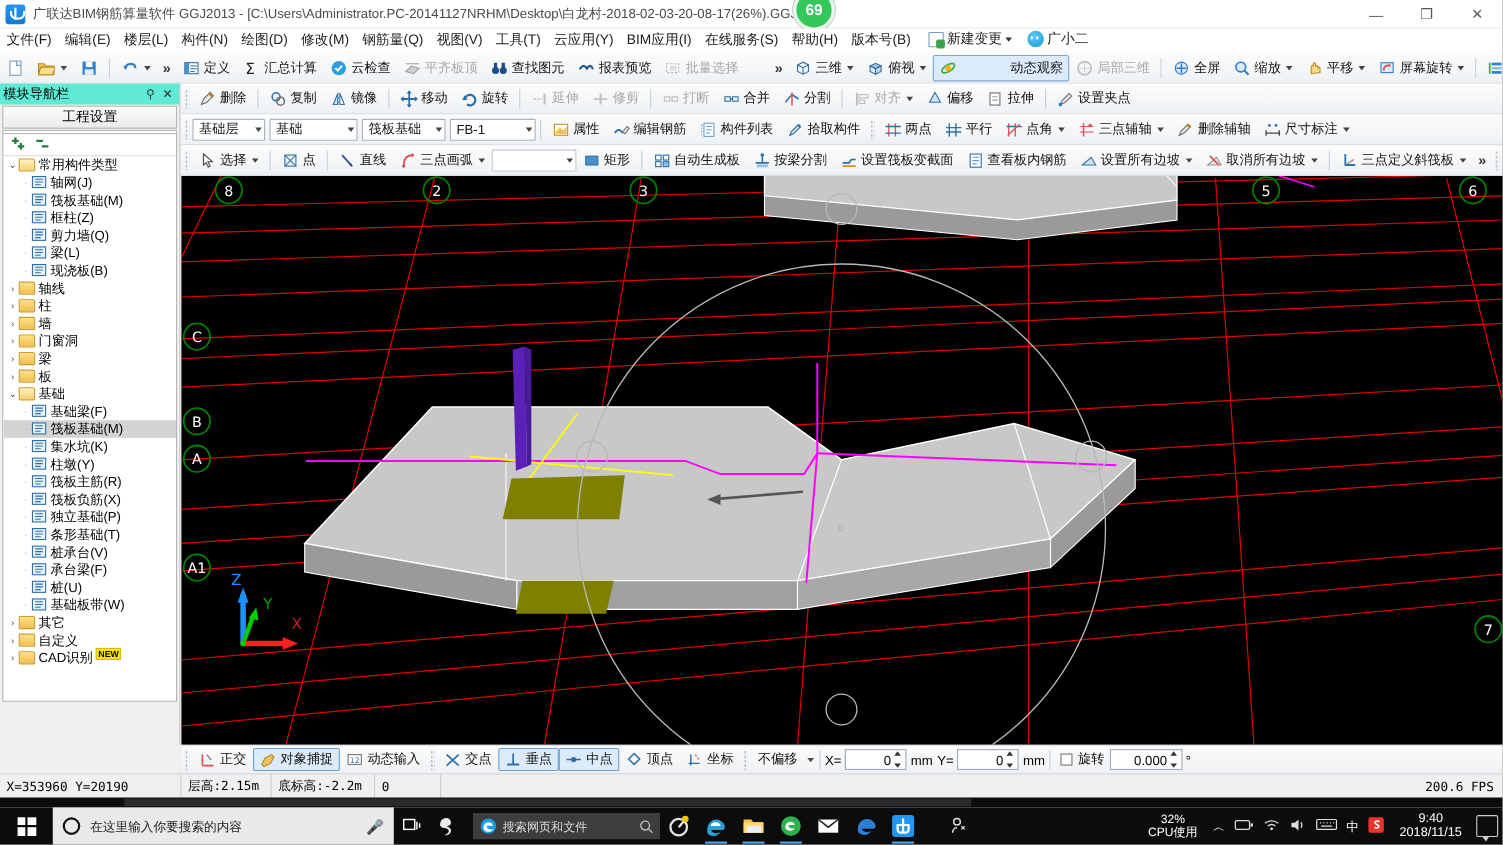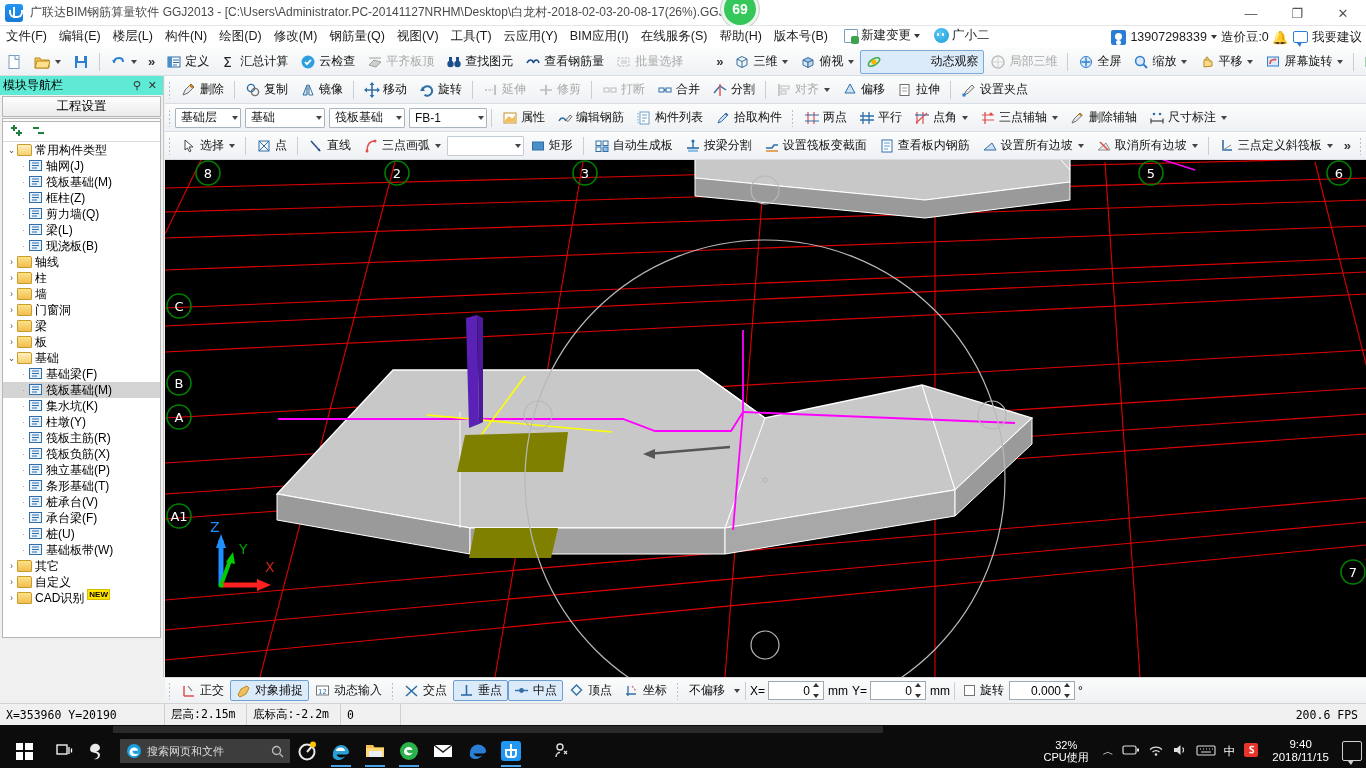--- a/index.html
+++ b/index.html
@@ -291,29 +291,20 @@
     <div class="menu-item">帮助(H)</div>
     <div class="menu-item">版本号(B)</div>
     <div class="menu-new-change">
       <span class="mini-ico ico-doc"></span>
       <span>新建变更</span>
       <span class="caret"></span>
     </div>
     <div class="menu-new-change">
       <span class="ico-face"></span>
       <span>广小二</span>
-    </div>
-    <div class="menubar-right">
-      <span class="user-ico"></span>
-      <span>13907298339</span>
-      <span class="caret"></span>
-      <span>造价豆:0</span>
-      <span class="bell-ico">🔔</span>
-      <span class="bubble-ico"></span>
-      <span>我要建议</span>
     </div>
   </div>
 
   <div class="tb-row" id="tb1">
     <div class="tb-left-pane">
       <span class="tbtn">
         <span class="ic">
             <svg width="16" height="16">
               <rect x="3" y="1.5" width="10" height="13" fill="#fff" stroke="#7a9ec0"></rect>
               <path d="M9 1.5v4h4" fill="#dfeaf5" stroke="#7a9ec0"></path>
@@ -397,21 +388,21 @@
         </span>
       <span>查找图元</span>
     </span>
     <span class="tbtn">
       <span class="ic">
           <svg width="16" height="16">
             <path d="M2 9c2-4 5-4 7 0" stroke="#1b4f8a" stroke-width="1.6" fill="none"></path>
             <path d="M8 9c2-4 5-4 6 0" stroke="#1b4f8a" stroke-width="1.6" fill="none"></path>
           </svg>
         </span>
-      <span>查看钢筋量</span>
+      <span>报表预览</span>
     </span>
     <span class="tbtn disabled">
       <span class="ic">
           <svg width="16" height="16">
             <rect x="2" y="4" width="11" height="8" fill="none" stroke="#b5b5b5" stroke-dasharray="2 1.4"></rect>
             <rect x="5" y="6" width="6" height="4" fill="#dcdcdc"></rect>
           </svg>
         </span>
       <span>批量选择</span>
     </span>
@@ -1401,20 +1392,25 @@
 
   <div class="taskbar">
     <div class="start">
       <div class="win-logo">
           <span></span>
           <span></span>
           <span></span>
           <span></span>
         </div>
     </div>
+    <div class="search-box">
+      <span class="cortana"></span>
+      <span>在这里输入你要搜索的内容</span>
+      <span class="mic">🎤</span>
+    </div>
     <div class="tb-icon">
       <svg width="18" height="16">
           <rect x="1" y="2" width="10" height="9" fill="none" stroke="#fff" stroke-width="1.3"></rect>
           <path d="M13 4v7M15.5 5.5v4" stroke="#fff" stroke-width="1.3"></path>
         </svg>
     </div>
     <div class="tb-icon">
       <svg width="20" height="20">
           <path d="M5 3c3-1 6 1 6 4 0 2-2 3-4 3.5 2 0 4 1.5 4 3.5 0 3-3 5-6 4 2.5-.5 4-2 4-3.5 0-1.8-2-2.5-4-2.8-2-.3-4-1.2-4-3.2C1 5.2 3 3.4 5 3z" fill="#e9e9e9"></path>
         </svg>

